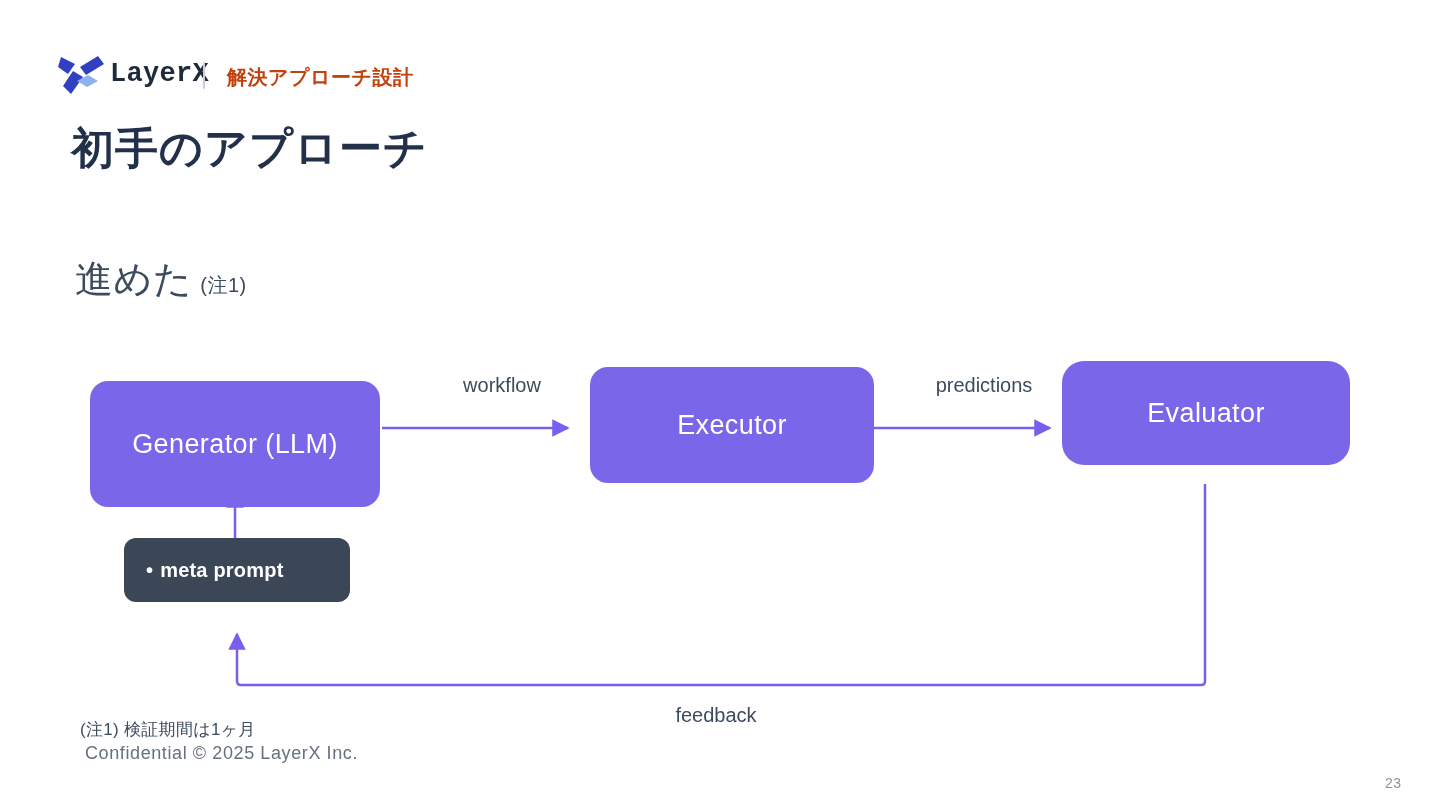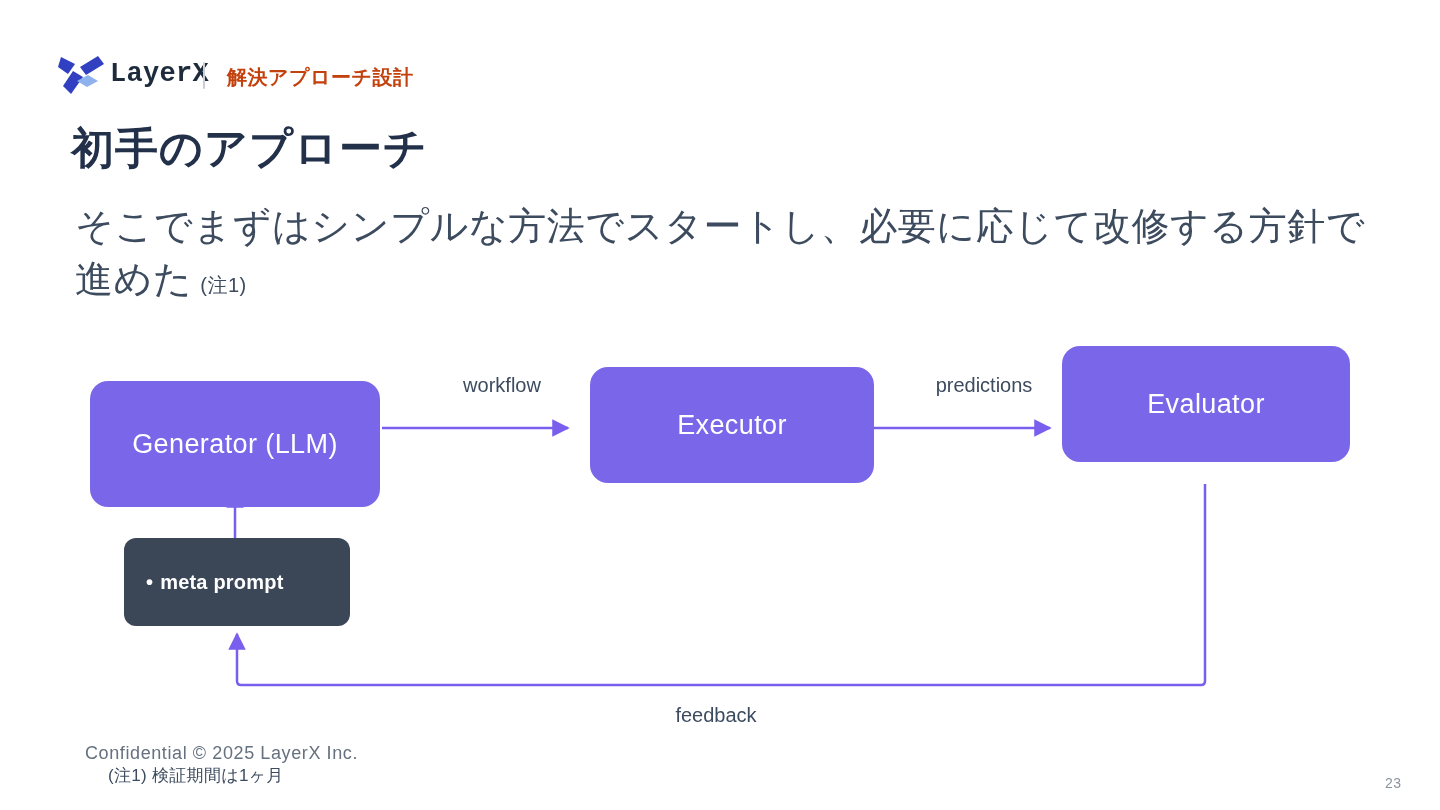--- a/index.html
+++ b/index.html
@@ -50,45 +50,45 @@
   .node{
     background:var(--accent);
     border-radius:18px;
     color:#ffffff;
     display:flex;flex-direction:column;align-items:center;justify-content:center;
     font-size:27px;letter-spacing:.4px;line-height:34px;
     text-align:center;
   }
   .node-generator{left:90px;top:381px;width:290px;height:126px;}
   .node-executor{left:578px;top:367px;width:284px;height:116px;margin-left:12px;}
-  .node-evaluator{left:1062px;top:346px;width:288px;height:116px;}
+  .node-evaluator{left:1062px;top:361px;width:288px;height:104px;border-radius:22px;}
 
   .edge-label{
     font-size:20px;color:var(--body);text-align:center;margin-left:24px;
   }
   .label-workflow{left:380px;top:374px;width:196px;}
   .label-predictions{left:860px;top:374px;width:200px;}
   .label-feedback{left:592px;top:704px;width:200px;}
 
   .inputs-box{
-    left:124px;top:538px;width:226px;height:88px;
+    left:124px;top:538px;width:226px;height:64px;
     background:var(--darkbox);border-radius:12px;
     display:flex;flex-direction:column;justify-content:center;
     padding-left:22px;gap:2px;
   }
   .inputs-box .bullet-line{
     color:#ffffff;font-size:20px;font-weight:700;line-height:27px;letter-spacing:.2px;
   }
   .inputs-box .bullet{margin-right:7px;}
 
   .arrow-layer{left:0;top:0;width:1440px;height:810px;pointer-events:none;}
 
   
   .footnote{
-    left:80px;top:764px;font-size:17px;color:var(--body);letter-spacing:.3px;margin-left:28px;
+    left:80px;top:718px;font-size:17px;color:var(--body);letter-spacing:.3px;
   }
   .footer-confidential{
     left:85px;top:743px;font-size:18px;color:var(--muted);letter-spacing:.6px;text-align:right;
   }
   .page-number{
     left:1385px;top:775px;width:30px;text-align:left;
     font-size:14px;color:var(--pagenum);letter-spacing:.5px;
   }
 </style>
 </head>
@@ -99,21 +99,21 @@
   <polygon points="22,13 40,2 46,10 28,21" fill="#3140c0"></polygon>
   <polygon points="5,32 15,17 25,23 13,40" fill="#3140c0"></polygon>
   <polygon points="19,27 30,21 40,27 29,33" fill="#8fb2ee"></polygon>
 </svg>
 <div class="abs wordmark">LayerX</div>
 <div class="abs header-divider"></div>
 <div class="abs section-title">解決アプローチ設計</div>
 
 <h1 class="abs slide-title">初手のアプローチ</h1>
 <div class="abs slide-body">
-  <span>そこでまずはシンプルな方法でスタートし、必要に応じて改修する方針で</span><br>
+  <br>
   <span>進めた</span><span class="note-ref">(注1)</span>
 </div>
 
 <svg class="abs arrow-layer" viewBox="0 0 1440 810">
   <defs>
     <marker id="arrowhead" viewBox="0 0 10 10" refX="9" refY="5" markerWidth="7" markerHeight="7" orient="auto-start-reverse">
       <path d="M0,0 L10,5 L0,10 Z" fill="#7a5fee"></path>
     </marker>
   </defs>
 

